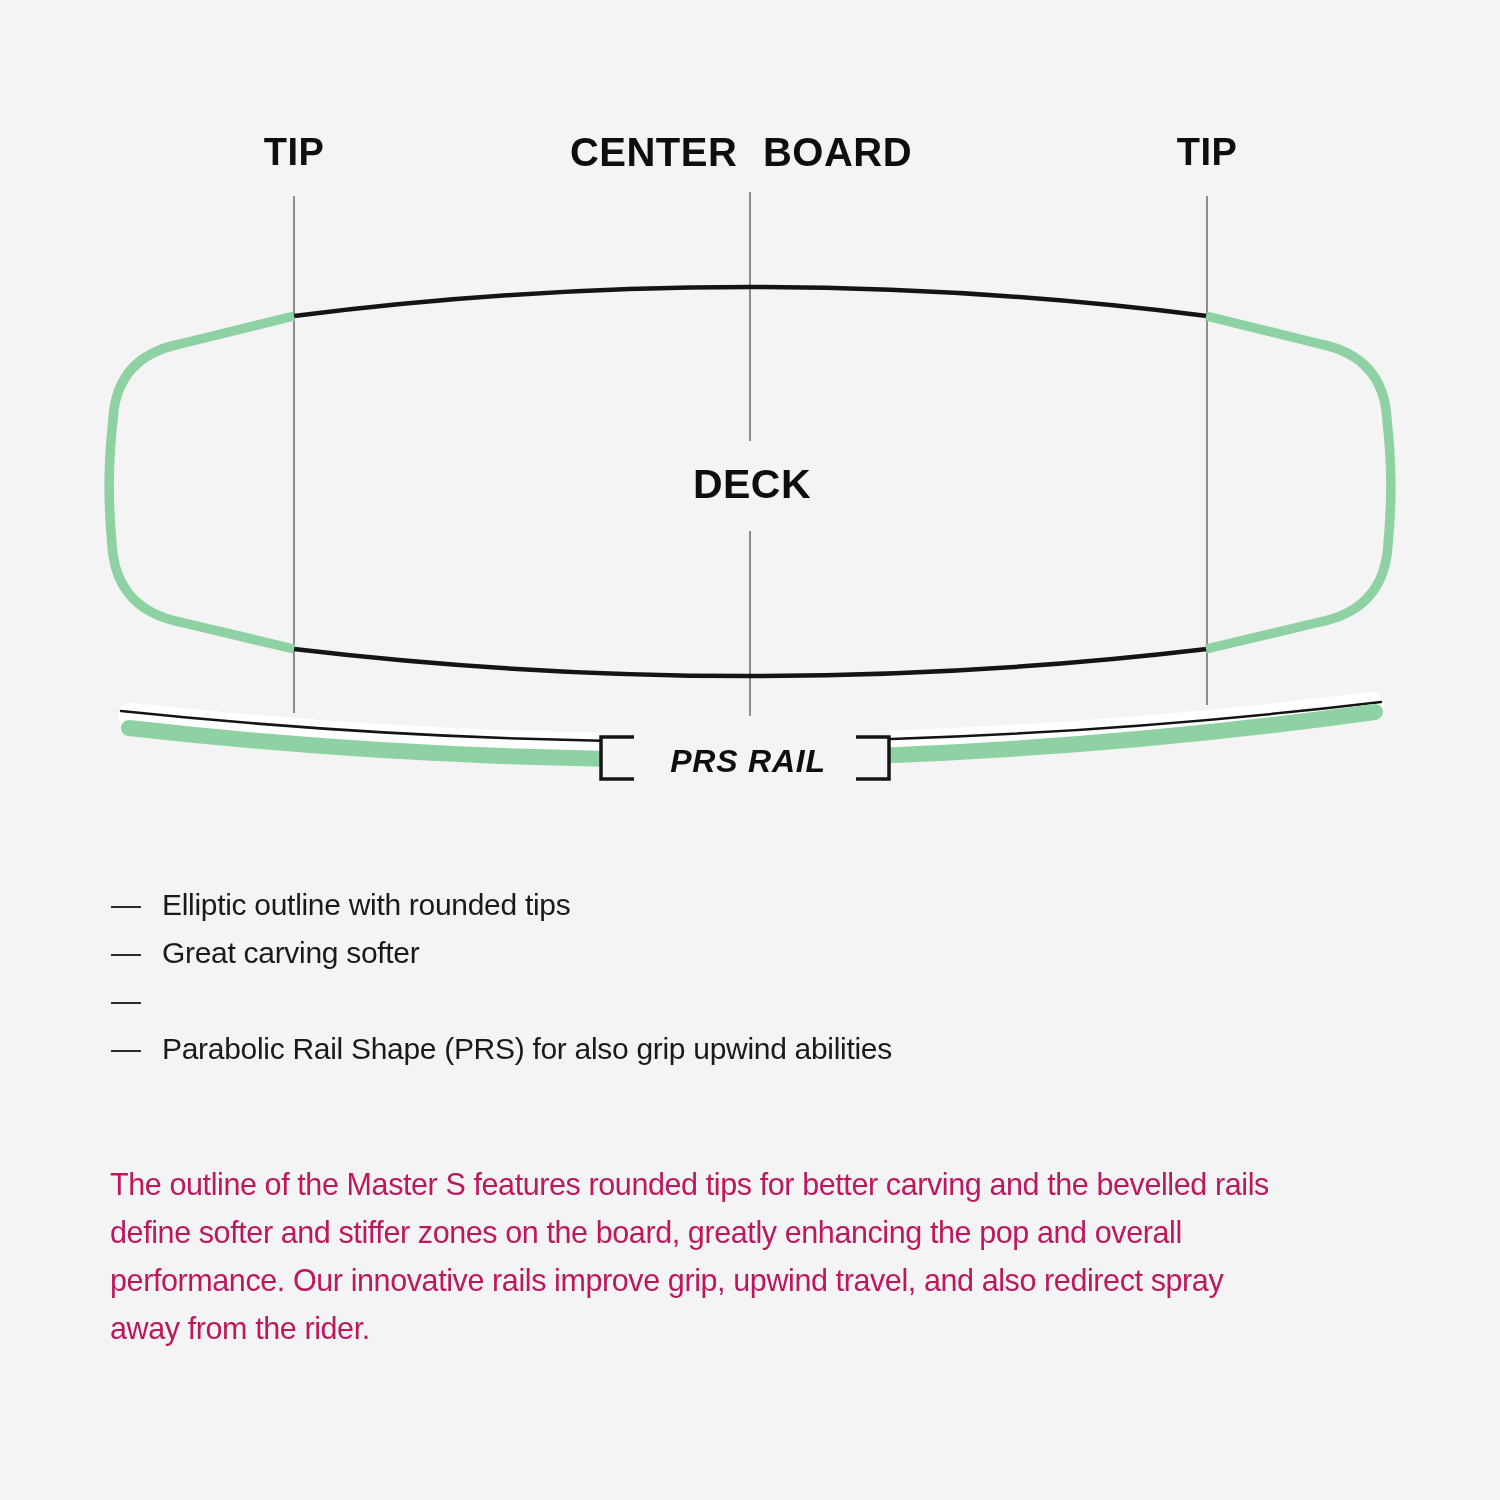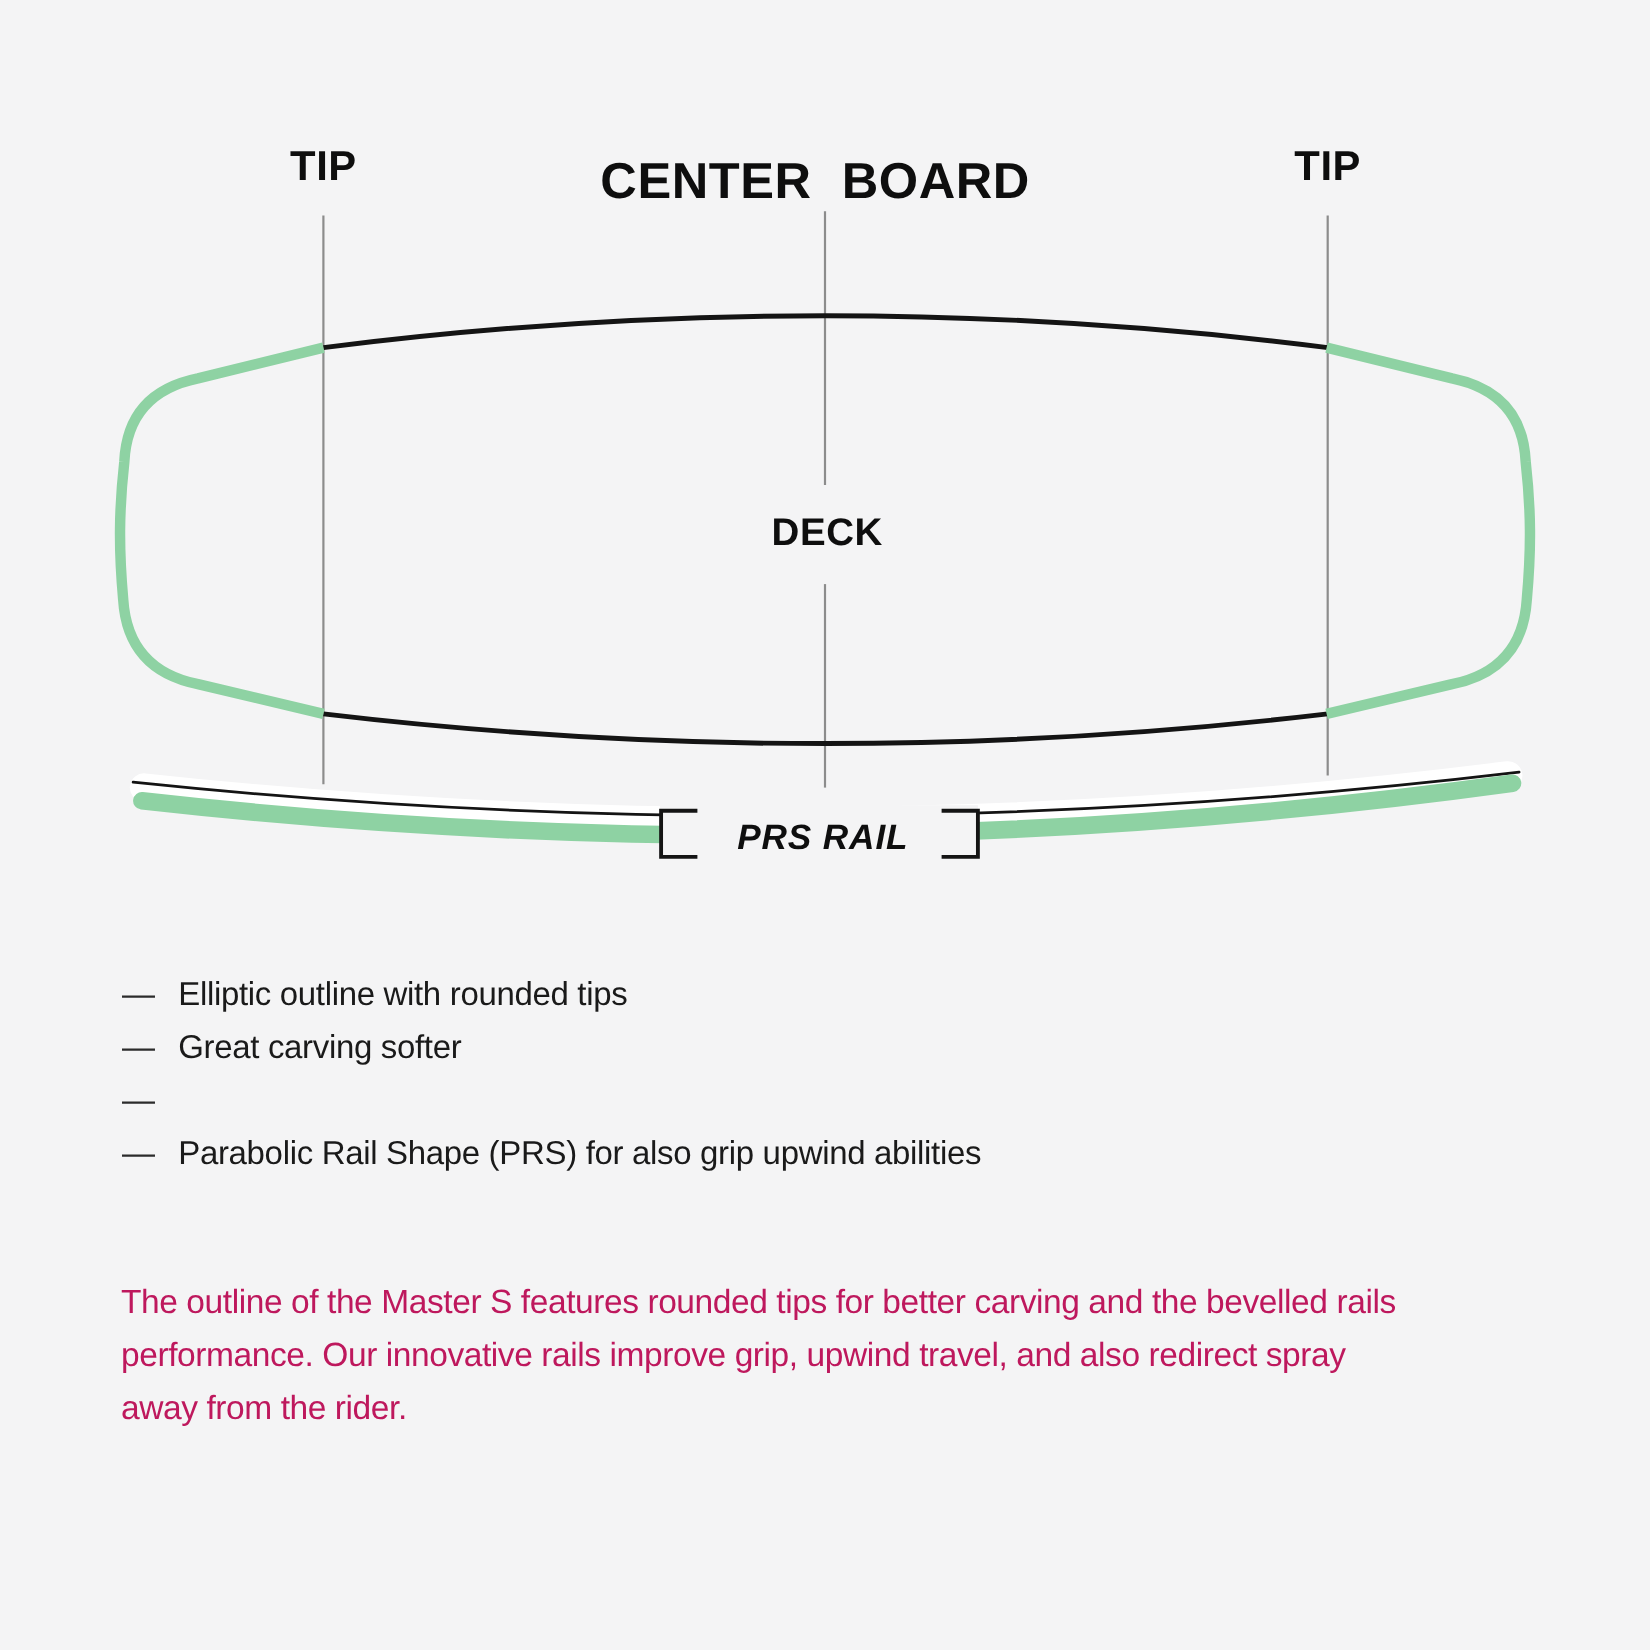--- a/index.html
+++ b/index.html
@@ -16,22 +16,22 @@
 
   .lbl {
     position: absolute;
     transform: translate(-50%, -50%);
     font-weight: 700;
     color: #0e0e0e;
     white-space: nowrap;
     letter-spacing: 0.5px;
   }
   .lbl-tip       { font-size: 38px; }
-  .lbl-center    { font-size: 46px; word-spacing: 14px; margin-top: 12px; }
-  .lbl-deck      { font-size: 35px; }
+  .lbl-center    { font-size: 40px; word-spacing: 14px; }
+  .lbl-deck      { font-size: 41px; }
   .lbl-prs       { font-size: 32px; letter-spacing: 0.8px; }
 
   .features {
     position: absolute;
     left: 111px;
     top: 888px;
     font-size: 30px;
     letter-spacing: -0.3px;
     color: #1a1a1a;
   }
@@ -96,17 +96,18 @@
       <span class="dash">—</span>
     </div>
     <div class="feature-row">
       <span class="dash">—</span>
       <span class="txt">Parabolic Rail Shape (PRS) for also grip upwind abilities</span>
     </div>
   </div>
 
   <div class="description">
     <div>The outline of the Master S features rounded tips for better carving and the bevelled rails</div>
+    <div>define softer and stiffer zones on the board, greatly enhancing the pop and overall</div>
     <div>performance. Our innovative rails improve grip, upwind travel, and also redirect spray</div>
     <div>away from the rider.</div>
   </div>
 
 </div>
 
 </body></html>

